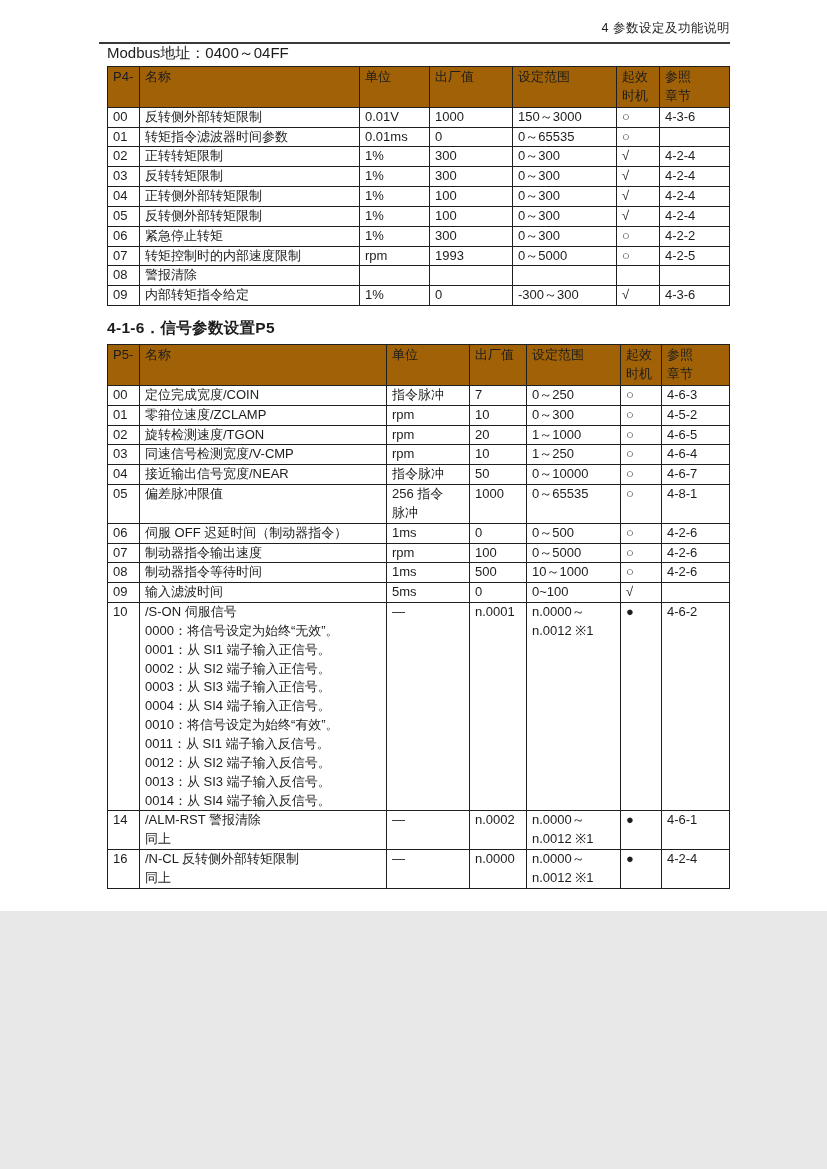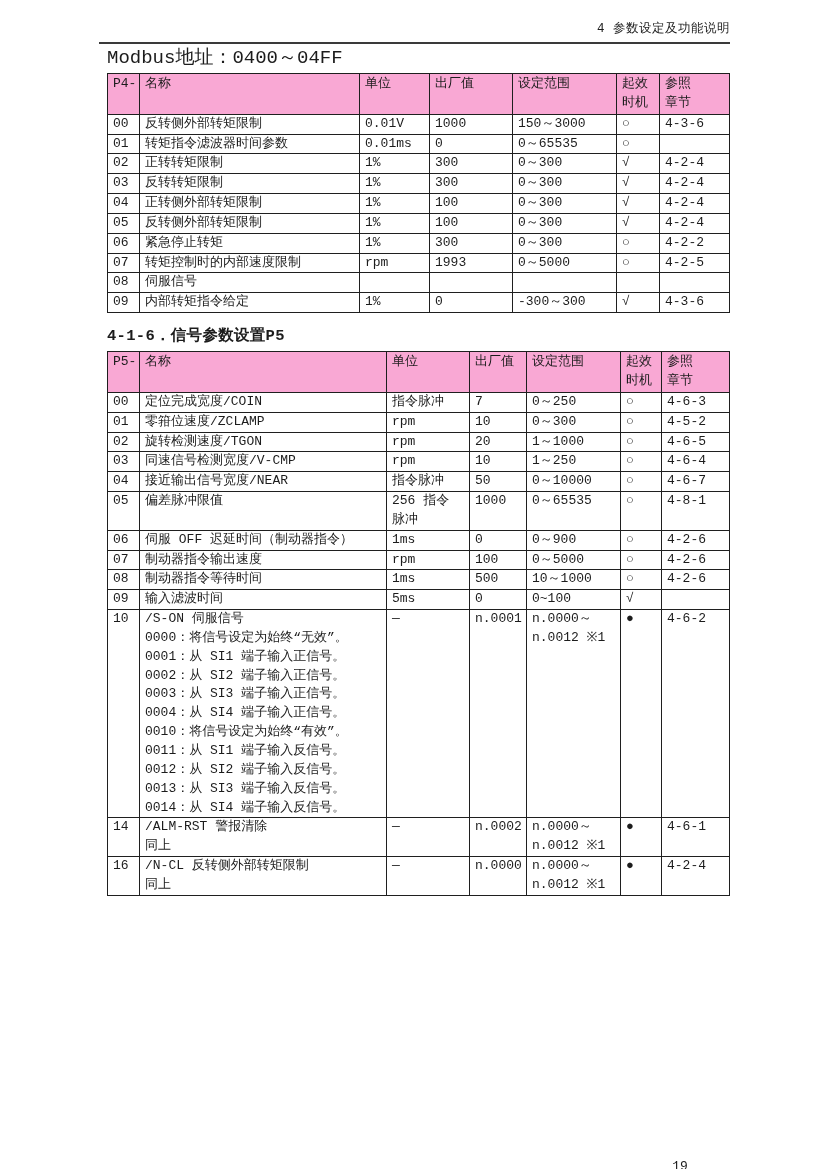--- a/index.html
+++ b/index.html
@@ -1,60 +1,60 @@
 <!DOCTYPE html>
 <html><head>
 <meta charset="utf-8">
 <style>
   html,body{margin:0;padding:0;background:#e8e8e8;}
   .page{
     position:relative;
-    width:827px;height:1169px;
+    width:827px;height:911px;
     background:#ffffff;
-    font-family:Liberation Mono, monospace;
+    font-family:Liberation Sans, sans-serif;
     color:#1c1c1c;
     margin:0 auto;
     overflow:hidden;
   }
   .content{position:absolute;left:99px;top:20px;width:631px;}
   .doc-header{
     text-align:right;
     font-size:12.5px;
     letter-spacing:.5px;
     padding-bottom:5px;
     border-bottom:2px solid #3a3a3a;
   }
   .section-title{
     font-size:15.5px;
     font-weight:bold;
     margin:15px 0 5px 8px;
     letter-spacing:.3px;
   }
   .section-title.second{margin-top:12px;}
-  .modbus-line{font-size:19px;margin:0 0 3px 8px;}
+  .modbus-line{font-size:15px;margin:0 0 3px 8px;}
   table.param-table{
     border-collapse:collapse;
     table-layout:fixed;
     width:622px;
     margin-left:8px;
   }
   table.param-table th,
   table.param-table td{
     border:1px solid #1f1f1f;
     padding:0 5px;
     font-size:13px;
     line-height:1.45;
     font-weight:normal;
     text-align:left;
     vertical-align:top;
     white-space:pre-wrap;
     overflow:hidden;
   }
   table.param-table thead th{
-    background:#f9a8d4;
+    background:#a16207;
     padding-top:1px;padding-bottom:1px;
   }
   .page-number{
     position:absolute;
     left:655px;top:1159px;
     width:50px;
     text-align:center;
     font-size:13px;
   }
 </style>
@@ -161,21 +161,21 @@
             <td>07</td>
             <td>转矩控制时的内部速度限制</td>
             <td>rpm</td>
             <td>1993</td>
             <td>0～5000</td>
             <td>○</td>
             <td>4-2-5</td>
           </tr>
           <tr>
             <td>08</td>
-            <td>伺服信号</td>
+            <td>警报清除</td>
             <td></td>
             <td></td>
             <td></td>
             <td></td>
             <td></td>
           </tr>
           <tr>
             <td>09</td>
             <td>内部转矩指令给定</td>
             <td>1%</td>
@@ -266,21 +266,21 @@
             <td>1000</td>
             <td>0～65535</td>
             <td>○</td>
             <td>4-8-1</td>
           </tr>
           <tr>
             <td>06</td>
             <td>伺服 OFF 迟延时间（制动器指令）</td>
             <td>1ms</td>
             <td>0</td>
-            <td>0～900</td>
+            <td>0～500</td>
             <td>○</td>
             <td>4-2-6</td>
           </tr>
           <tr>
             <td>07</td>
             <td>制动器指令输出速度</td>
             <td>rpm</td>
             <td>100</td>
             <td>0～5000</td>
             <td>○</td>

